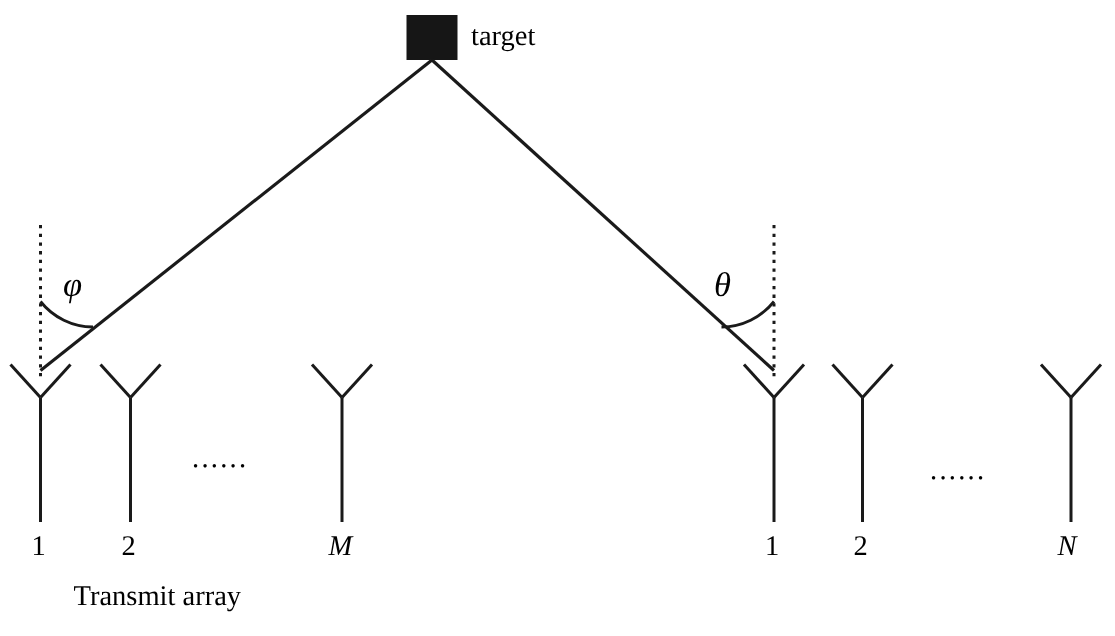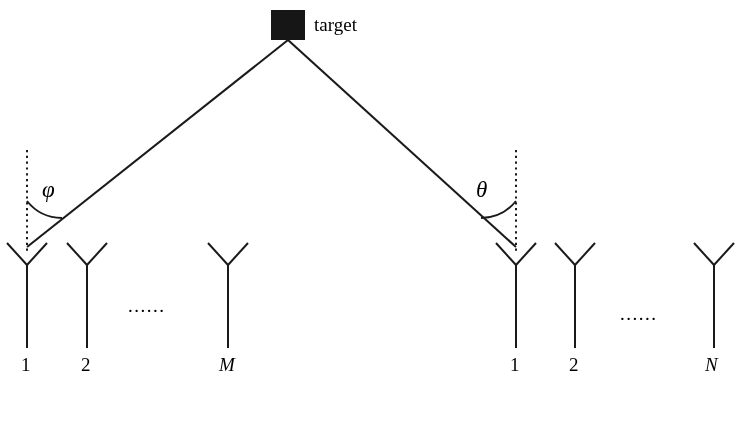--- a/index.html
+++ b/index.html
@@ -99,14 +99,15 @@
   <div class="lbl lbl-index" style="left:81px; top:355px;">2</div>
   <div class="lbl lbl-index-it" style="left:219px; top:355px;">M</div>
 
   <div class="lbl lbl-index" style="left:510px; top:355px;">1</div>
   <div class="lbl lbl-index" style="left:569px; top:355px;">2</div>
   <div class="lbl lbl-index-it" style="left:705px; top:355px;">N</div>
 
   <div class="lbl lbl-index" style="left:128px; top:296px; letter-spacing:1.5px;">......</div>
   <div class="lbl lbl-index" style="left:620px; top:304px; letter-spacing:1.5px;">......</div>
 
+  <div class="lbl lbl-array" style="left:49px; top:388px;">Transmit  array</div>
 
 </div>
 
 </body></html>

